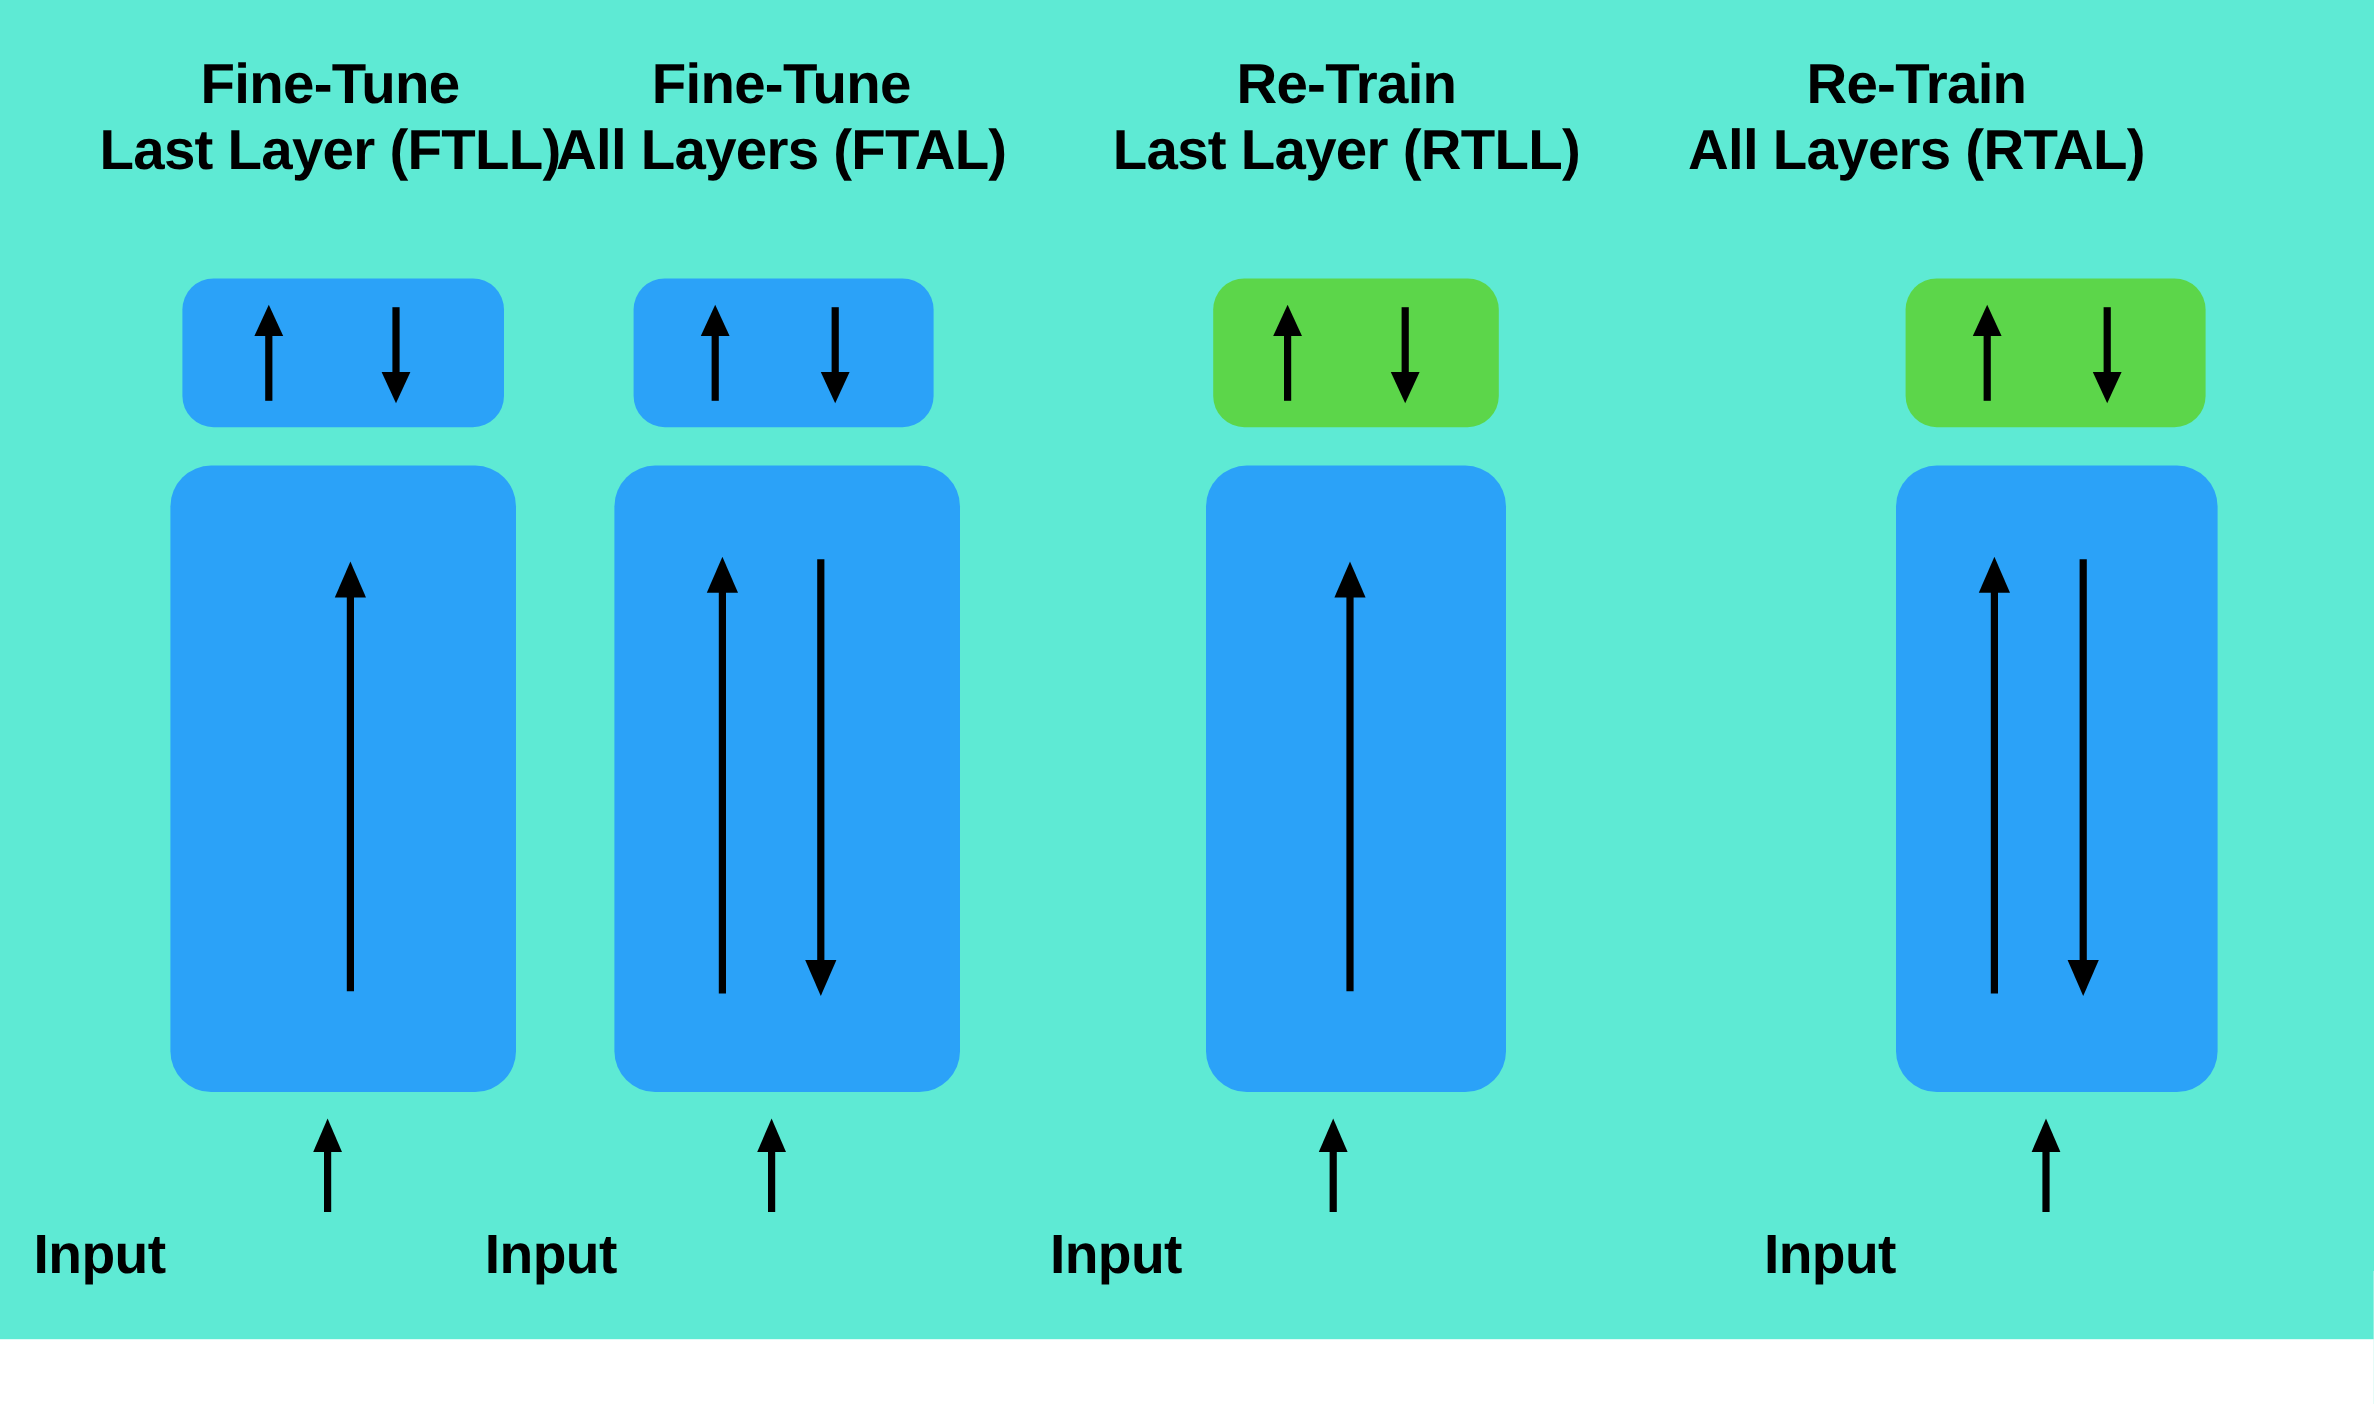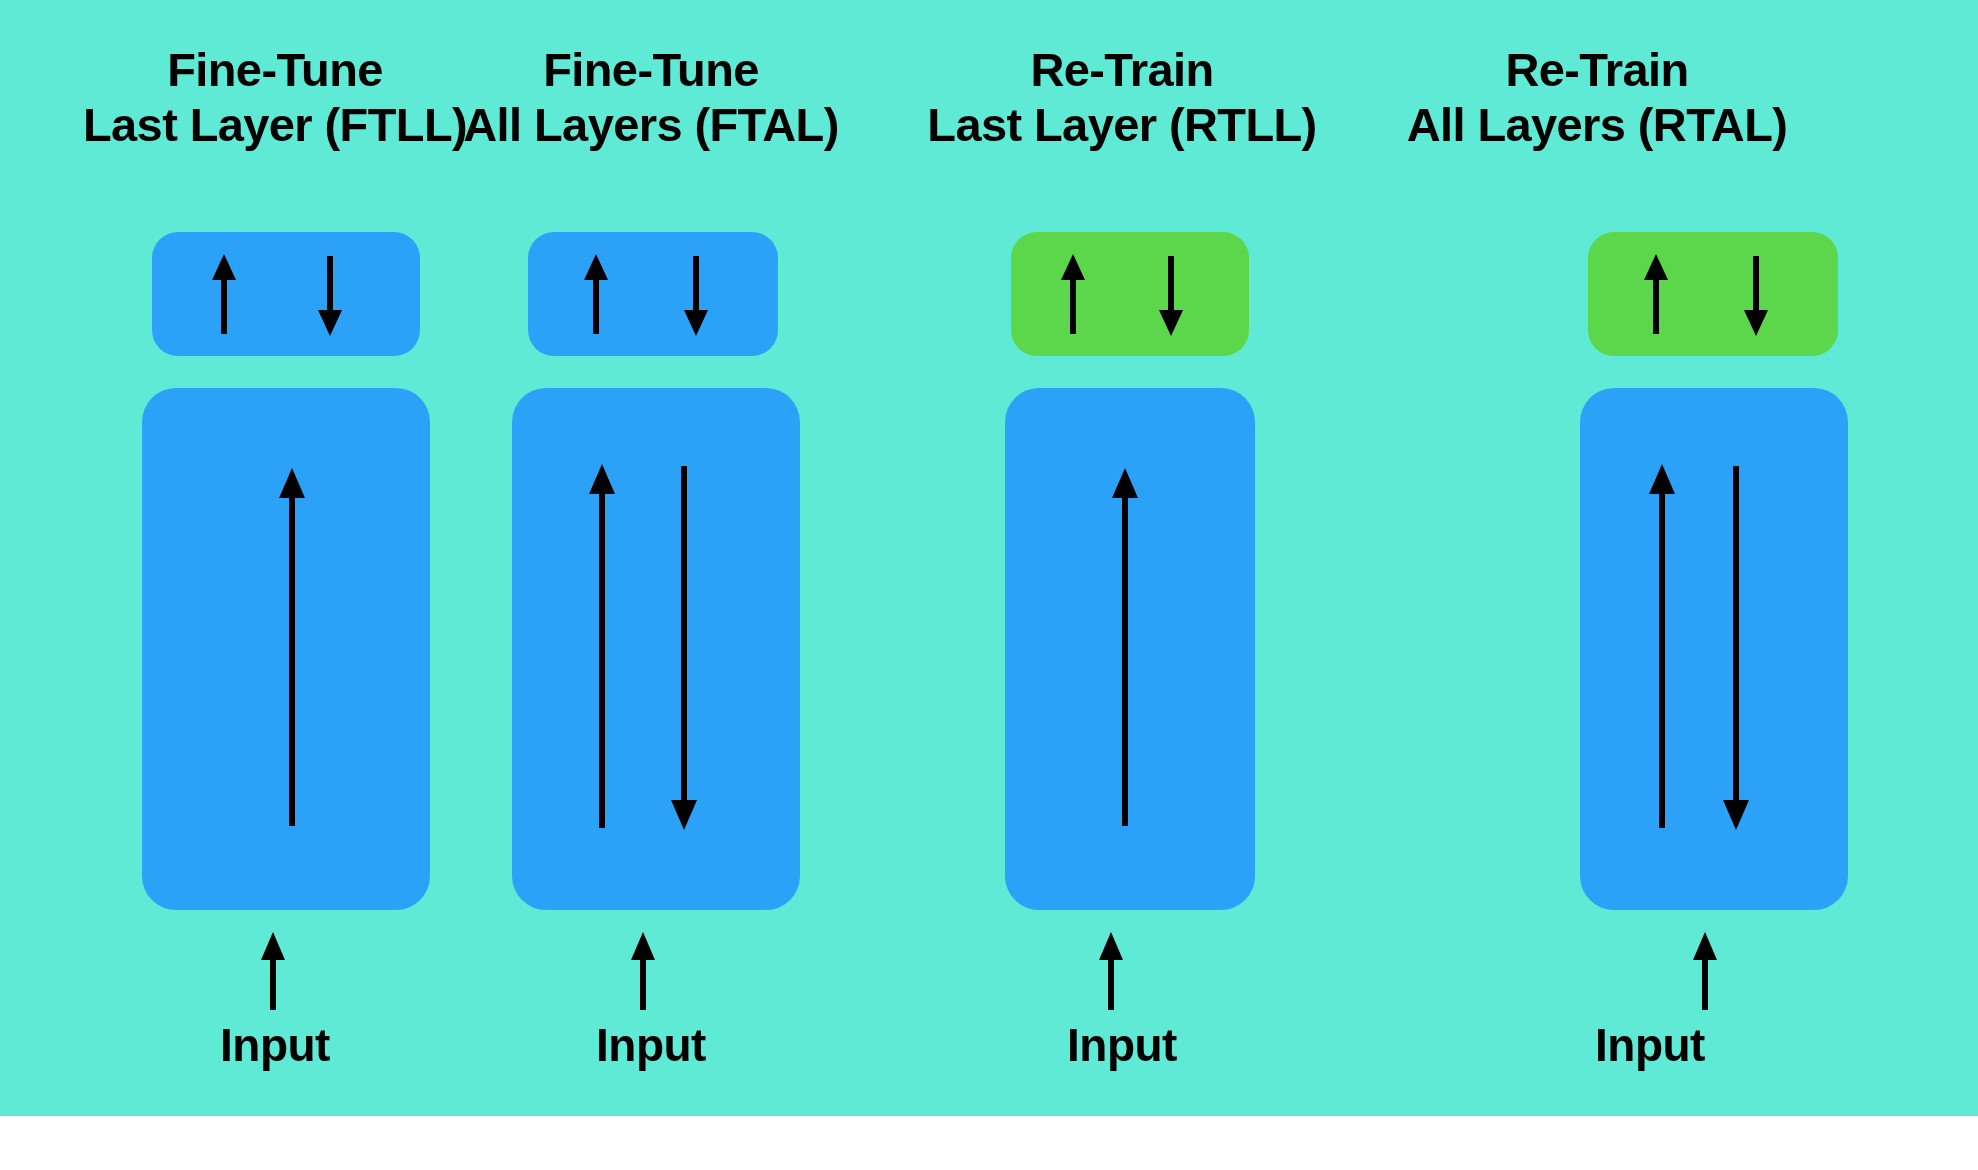--- a/index.html
+++ b/index.html
@@ -63,21 +63,21 @@
     position: absolute;
     overflow: visible;
     pointer-events: none;
   }
 
   .input-label {
     position: absolute;
     top: 1018px;
     left: 0;
     width: 100%;
-    text-align: center;
+    text-align: left;
     font-size: 46px;
     font-weight: 700;
     color: #000000;
     letter-spacing: -0.5px;
   }
 </style>
 </head>
 <body>
 
 <div id="diagram">

